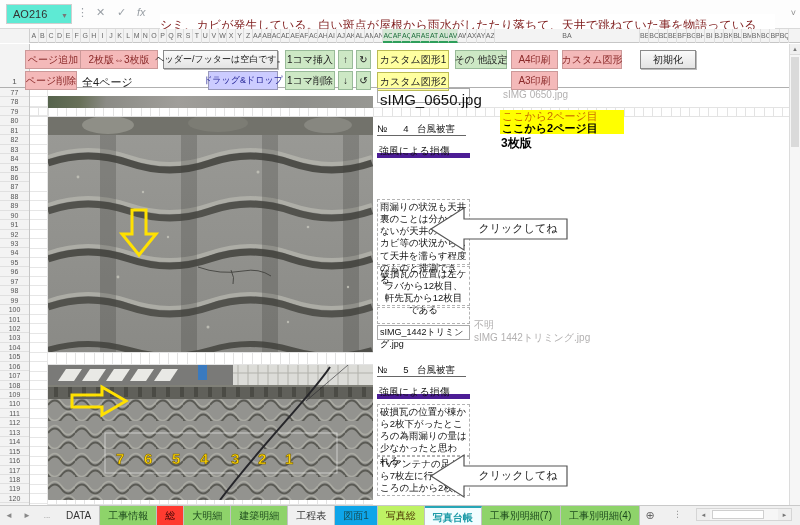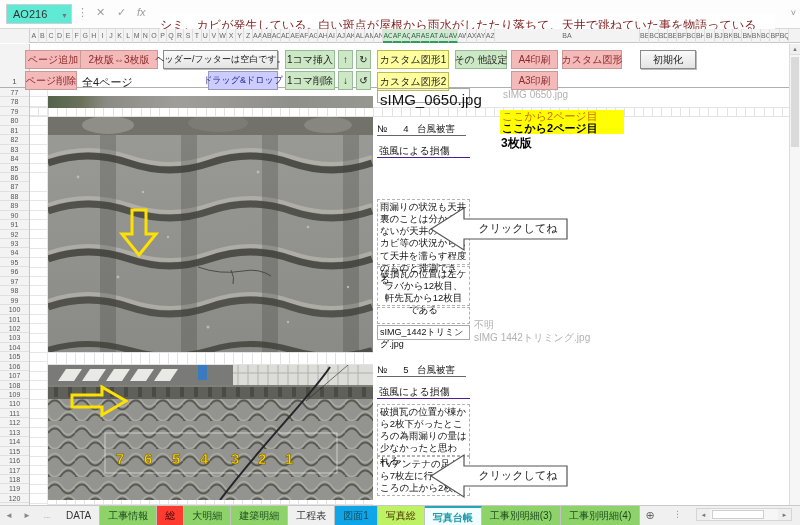--- a/index.html
+++ b/index.html
@@ -59,21 +59,21 @@
 
   
   .photo { position:absolute; left:48px; width:325px; overflow:hidden; }
   .strip { top:96px; height:12px;
     background:linear-gradient(95deg,#55634c 0%,#687058 10%,#8b8b85 18%,#a09e9a 40%,#8f8f8b 75%,#979792 100%); }
 
   
   .cap { position:absolute; left:377px; width:93px; font-size:9.5px; line-height:1.28; color:#111;
          padding:1px 2px; }
   .dash { border:1px dashed #b3b3b3; }
-  .underl { border-bottom:1px solid #4c1d95; }
+  .underl { border-bottom:5px solid #4c1d95; }
   .no-row { display:flex; gap:0; align-items:flex-end; padding:0; }
   .no-row span { border-bottom:1px solid #666; }
 
   .ghost { position:absolute; color:#b3b1b1; font-size:10px; white-space:nowrap; }
 
   .banner { position:absolute; left:500px; top:110px; width:124px; background:#ffff00;
             font-size:11px; line-height:12px; padding:0 2px; }
   .banner .l1 { color:#c96a00; }
   .banner .l2 { color:#000; font-weight:bold; }
   .b3 { position:absolute; left:501px; top:135px; font-size:12px; font-weight:bold; color:#000; }
@@ -476,21 +476,21 @@
     <div class="tabs" id="tabs">
         <div class="tab t-plain">DATA</div>
         <div class="tab t-green">工事情報</div>
         <div class="tab t-red">総</div>
         <div class="tab t-green">大明細</div>
         <div class="tab t-green">建築明細</div>
         <div class="tab t-plain">工程表</div>
         <div class="tab t-cyan">図面1</div>
         <div class="tab t-orange">写真総</div>
         <div class="tab t-active">写真台帳</div>
-        <div class="tab t-green">工事別明細(3)</div>
+        <div class="tab t-green">工事別明細(7)</div>
         <div class="tab t-green">工事別明細(4)</div>
       </div>
     <div class="addsheet">⊕</div>
   </div>
   <div class="dots3">⋮</div>
   <div class="hscroll">
     <div class="a">◄</div>
     <div class="tr">
         <div class="th"></div>
       </div>

